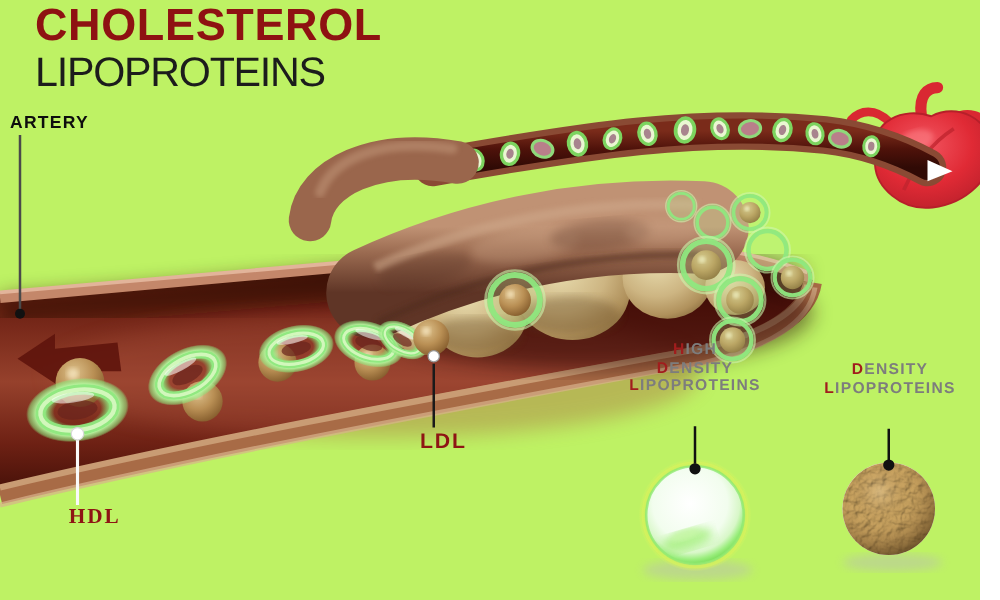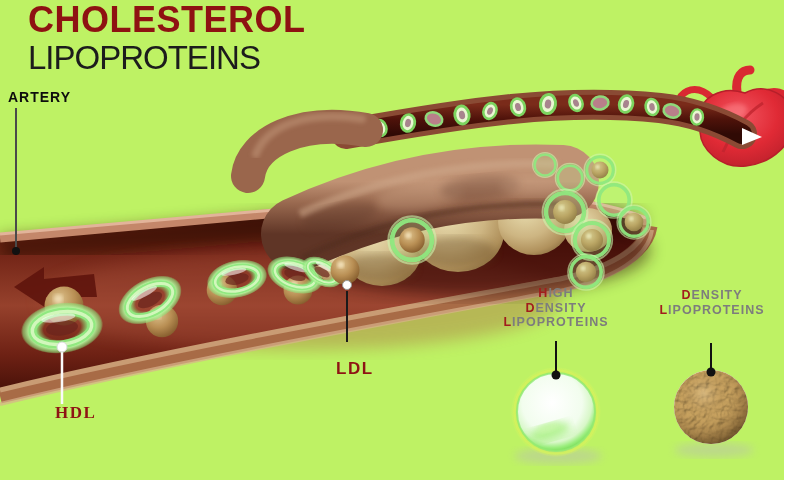--- a/index.html
+++ b/index.html
@@ -12,28 +12,28 @@
   .title-block{position:absolute;left:28px;top:2px;line-height:1;}
   .title-main{
     font-size:36px;font-weight:bold;letter-spacing:0.5px;
     color:var(--title-red,#8e1212);
   }
   .title-sub{
     font-size:33px;font-weight:400;letter-spacing:-1px;color:#1c1c1c;margin-top:3px;
   }
   .artery-label{left:8px;top:89px;font-size:14px;font-weight:bold;letter-spacing:1px;color:#0d0d0d;text-align:right;}
   .hdl-label{left:55px;top:403px;font-size:17px;font-weight:bold;letter-spacing:1.5px;color:var(--label-red,#8e1414);font-family:Liberation Serif, serif;}
-  .ldl-label{left:336px;top:343px;font-size:17px;font-weight:bold;letter-spacing:1.5px;color:var(--label-red,#8e1414);margin-top:16px;}
+  .ldl-label{left:336px;top:343px;font-size:17px;font-weight:bold;letter-spacing:1.5px;color:var(--label-red,#8e1414);}
   .legend-caption{
     position:absolute;width:160px;text-align:center;
     font-size:12.5px;font-weight:bold;letter-spacing:1px;line-height:14.5px;
     color:var(--caption-gray,#7d7d7d);
   }
   .legend-caption .accent{color:var(--caption-accent,#a11d1d);}
-  .hdl-caption{left:476px;top:286px;}
+  .hdl-caption{left:476px;top:272px;}
   .ldl-caption{left:632px;top:288px;}
 </style>
 </head>
 <body>
 
 <div class="stage">
 
   <svg width="800" height="480" viewBox="0 0 800 480">
     <defs>
       <linearGradient id="gInner" x1="0" y1="0" x2="0" y2="1">

